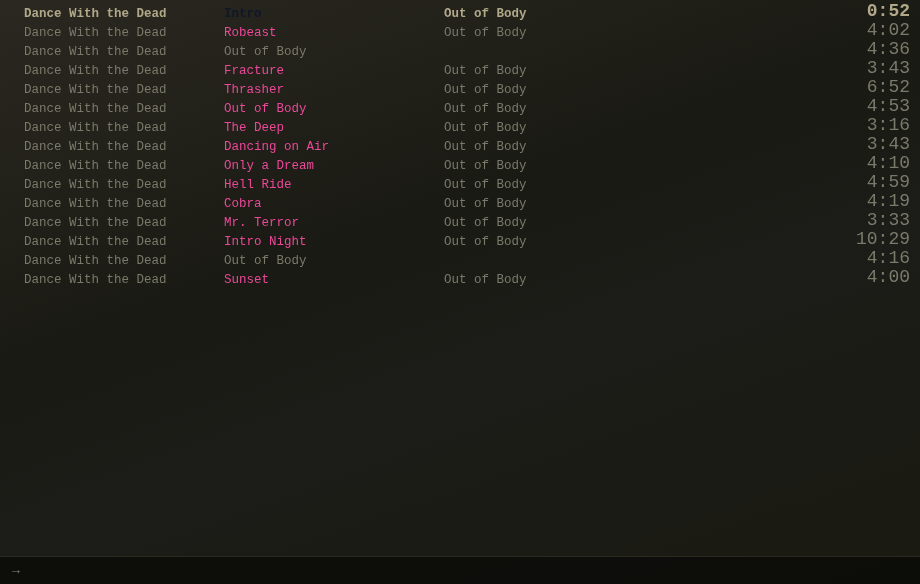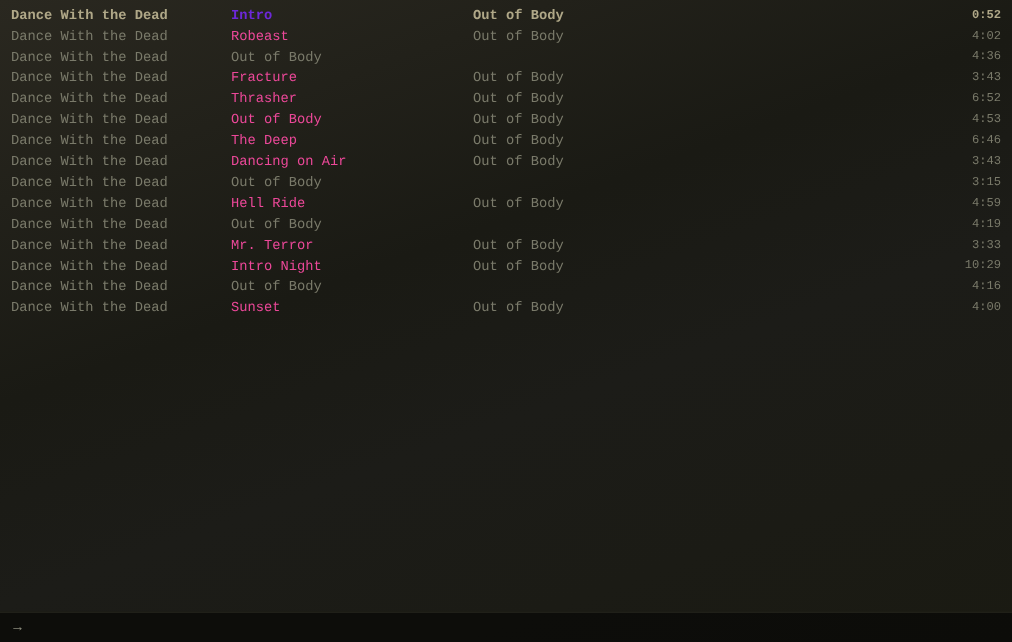--- a/index.html
+++ b/index.html
@@ -19,23 +19,24 @@
       position: relative;
     }
 
     .track-list {
       width: 100%;
       padding: 4px 0;
     }
 
     .track-row {
       display: flex;
-      align-items: center;
+      align-items: flex-end;
       padding: 2px 10px 2px 10px;
       height: 19px;
+      margin-left: 14px;
     }
 
     .track-row.header {
       color: #c0b898;
       font-weight: bold;
       padding-bottom: 2px;
     }
 
     .col-artist {
       width: 200px;
@@ -54,29 +55,29 @@
     .col-album {
       flex: 1;
       color: #7a7a6a;
       font-size: 12.5px;
     }
 
     .col-duration {
       width: 60px;
       text-align: right;
       color: #7a7a6a;
-      font-size: 11px;
+      font-size: 18px;
     }
 
     .track-row.header .col-artist {
       color: #b0a888;
     }
 
     .track-row.header .col-title {
-      color: #6d28d9;
+      color: #0f172a;
     }
 
     .track-row.header .col-album {
       color: #b0a888;
     }
 
     .track-row.header .col-duration {
       color: #b0a888;
     }
 
@@ -135,41 +136,43 @@
     <div class="track-row">
       <div class="col-artist">Dance With the Dead</div>
       <div class="col-title">Out of Body</div>
       <div class="col-album">Out of Body</div>
       <div class="col-duration">4:53</div>
     </div>
     <div class="track-row">
       <div class="col-artist">Dance With the Dead</div>
       <div class="col-title">The Deep</div>
       <div class="col-album">Out of Body</div>
-      <div class="col-duration">6:46</div>
+      <div class="col-duration">3:16</div>
     </div>
     <div class="track-row">
       <div class="col-artist">Dance With the Dead</div>
       <div class="col-title">Dancing on Air</div>
       <div class="col-album">Out of Body</div>
       <div class="col-duration">3:43</div>
     </div>
     <div class="track-row">
       <div class="col-artist">Dance With the Dead</div>
-      <div class="col-album">Out of Body</div>
-      <div class="col-duration">3:15</div>
+      <div class="col-title">Only a Dream</div>
+      <div class="col-album">Out of Body</div>
+      <div class="col-duration">4:10</div>
     </div>
     <div class="track-row">
       <div class="col-artist">Dance With the Dead</div>
       <div class="col-title">Hell Ride</div>
       <div class="col-album">Out of Body</div>
       <div class="col-duration">4:59</div>
     </div>
     <div class="track-row">
       <div class="col-artist">Dance With the Dead</div>
+      <div class="col-title">Cobra</div>
       <div class="col-album">Out of Body</div>
       <div class="col-duration">4:19</div>
     </div>
     <div class="track-row">
       <div class="col-artist">Dance With the Dead</div>
       <div class="col-title">Mr. Terror</div>
       <div class="col-album">Out of Body</div>
       <div class="col-duration">3:33</div>
     </div>
     <div class="track-row">

